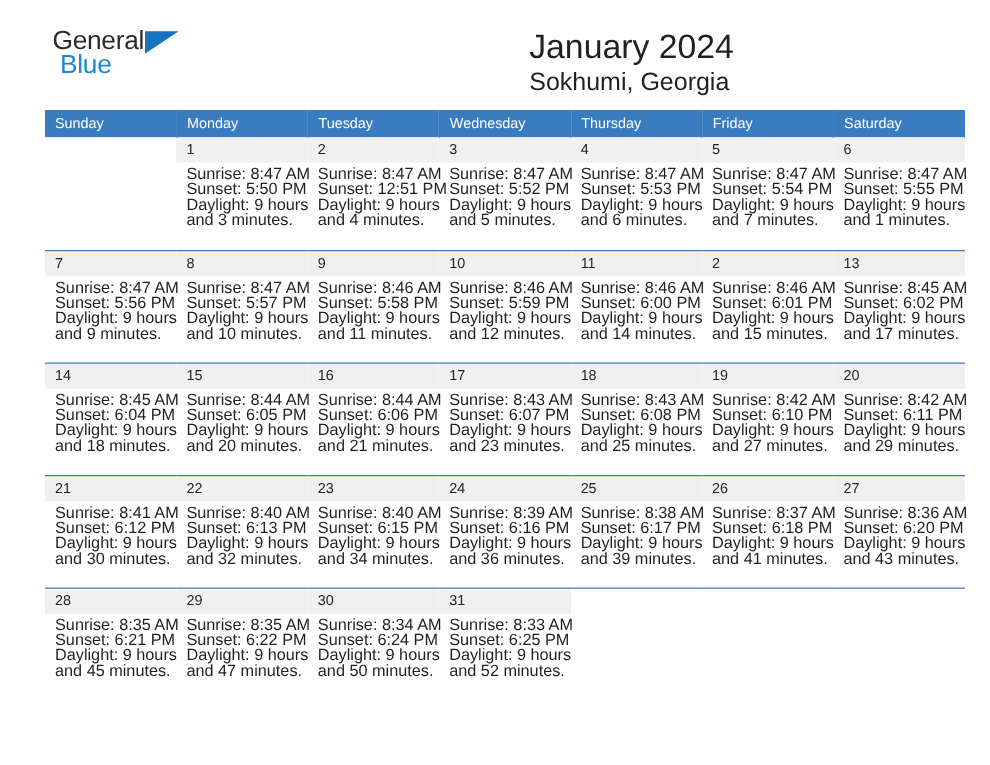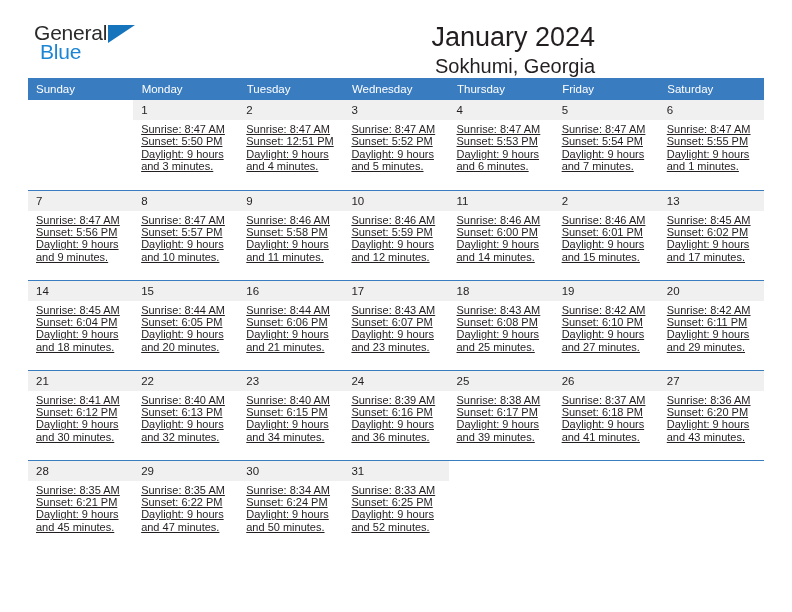--- a/index.html
+++ b/index.html
@@ -12,21 +12,21 @@
     height: 612px;
     font-family: "Liberation Sans", sans-serif;
     color: #231f20;
     overflow: hidden;
   }
   .page {
     position: relative;
     width: 628px;
     height: 612px;
     box-sizing: border-box;
-    padding: 0 28px;
+    padding: 0 36px;
   }
 
   
   .header {
     display: flex;
     align-items: flex-start;
     justify-content: space-between;
     height: 74px;
     padding-top: 22px;
     box-sizing: border-box;
@@ -59,21 +59,21 @@
   .logo-blue {
     position: absolute;
     left: 12px;
     top: 19px;
     font-size: 21px;
     color: #1c86d4;
     letter-spacing: -0.2px;
   }
 
   .title-block {
-    text-align: right;
+    text-align: left;
     padding-right: 5px;
   }
   .cal-title {
     font-size: 27px;
     color: #231f20;
     line-height: 30px;
     font-weight: normal;
     margin: 0;
   }
   .cal-subtitle {
@@ -81,21 +81,21 @@
     color: #231f20;
     line-height: 20px;
     margin: 4px 0 0 0;
   }
 
   
   .cal {
     border-collapse: collapse;
     table-layout: fixed;
     width: 736px;
-    margin-top: 4px;
+    margin-top: 14px;
   }
   .cal col { width: 105.14px; }
 
   thead th {
     background: #3a7cc0;
     color: #ffffff;
     font-size: 11.5px;
     font-weight: normal;
     text-align: left;
     padding: 5px 0 5px 8px;
@@ -121,24 +121,23 @@
     padding: 4px 0 3px 8px;
     line-height: 13px;
     min-height: 20px;
     box-sizing: border-box;
   }
   td.empty .daynum {
     background: #ffffff;
   }
   .details {
     padding: 3px 6px 0 8px;
-    font-size: 11px;
+    font-size: 13px;
     line-height: 12.4px;
     color: #231f20;
-    text-decoration: underline;
   }
   .details div { white-space: nowrap; }
 </style>
 </head>
 <body>
 
 <div class="page">
 
   <div class="header">
 

